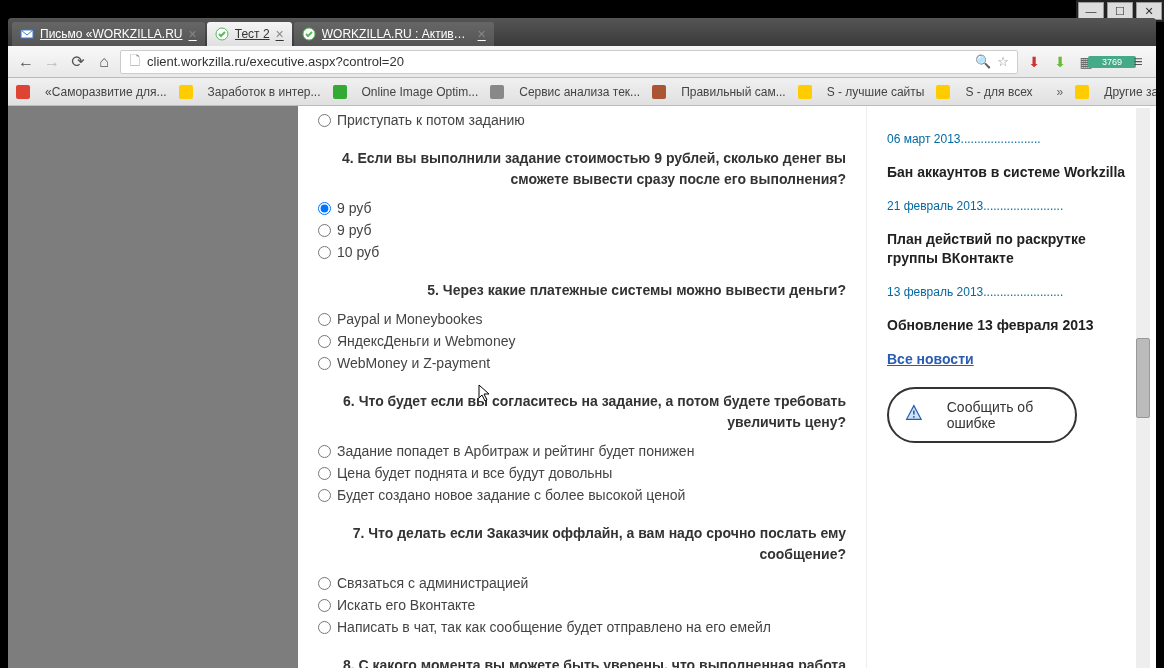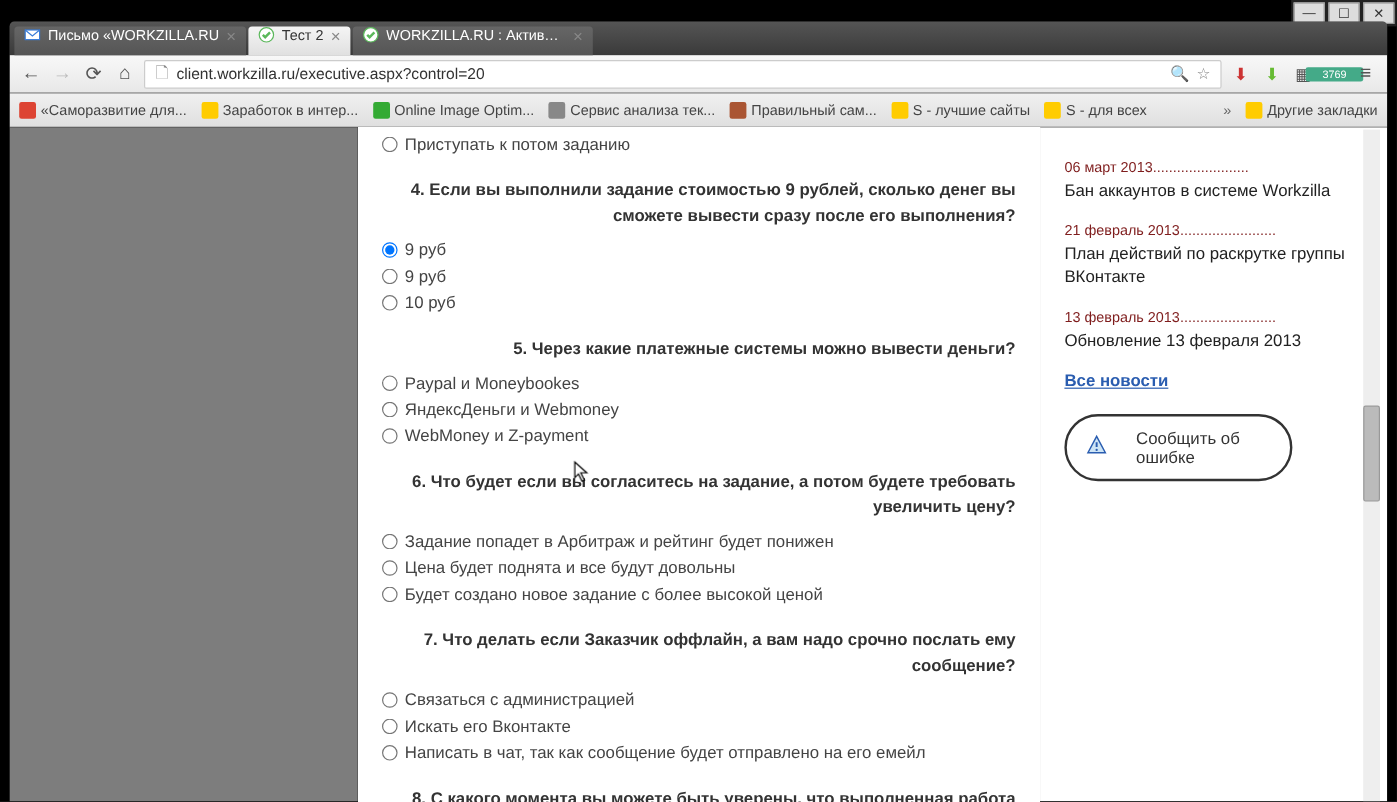--- a/index.html
+++ b/index.html
@@ -4,52 +4,52 @@
 <style>
 * { margin: 0; padding: 0; box-sizing: border-box; }
 body { font-family: Arial, sans-serif; background: #000; width: 1164px; height: 668px; overflow: hidden; position: relative; }
 
 .window-controls { position: absolute; top: 0; right: 0; display: flex; gap: 3px; padding: 2px; background: #222; }
 .window-controls div { width: 26px; height: 18px; background: #ddd; border: 1px solid #999; display: flex; align-items: center; justify-content: center; font-size: 11px; color: #333; cursor: pointer; }
 
 .chrome-window { position: absolute; top: 18px; left: 8px; right: 8px; bottom: 0; background: #4a4a4a; border-radius: 4px 4px 0 0; overflow: hidden; }
 
 .tab-bar { height: 28px; background: linear-gradient(#555, #3a3a3a); display: flex; align-items: flex-end; padding: 0 4px; }
-.tab { height: 24px; background: linear-gradient(#f5f5f5, #e0e0e0); border-radius: 3px 3px 0 0; padding: 0 8px; display: flex; gap: 6px; margin-right: 2px; font-size: 12px; color: #333; max-width: 200px; cursor: pointer; }
+.tab { height: 24px; background: linear-gradient(#f5f5f5, #e0e0e0); border-radius: 3px 3px 0 0; padding: 0 8px; display: flex; align-items: center; gap: 6px; margin-right: 2px; font-size: 12px; color: #333; max-width: 200px; cursor: pointer; text-decoration: underline; }
 .tab.inactive { background: linear-gradient(#666, #555); color: #fff; }
 .tab-icon { width: 14px; height: 14px; display: inline-block; }
 .tab-title { white-space: nowrap; overflow: hidden; text-overflow: ellipsis; flex: 1; }
 .tab-close { color: #888; font-size: 14px; cursor: pointer; }
 
 .nav-bar { height: 32px; background: linear-gradient(#f8f8f8, #e8e8e8); border-bottom: 1px solid #bbb; display: flex; align-items: center; padding: 0 8px; gap: 6px; }
 .nav-btn { width: 20px; height: 20px; display: flex; align-items: center; justify-content: center; color: #555; cursor: pointer; font-size: 16px; }
 .nav-btn.disabled { color: #bbb; }
 .url-bar { flex: 1; height: 24px; background: #fff; border: 1px solid #ccc; border-radius: 2px; display: flex; align-items: center; padding: 0 6px; font-size: 13px; color: #555; gap: 4px; }
 .url-text { flex: 1; color: #333; }
 .url-icon { width: 16px; height: 16px; color: #888; display: flex; align-items: center; justify-content: center; }
 .ext-icon { width: 20px; height: 20px; display: flex; align-items: center; justify-content: center; font-size: 14px; }
 .ext-badge { background: #4a8; color: #fff; font-size: 9px; padding: 1px 14px; border-radius: 2px; }
 
 .bookmarks-bar { height: 28px; background: linear-gradient(#f0f0f0, #e0e0e0); border-bottom: 1px solid #bbb; display: flex; align-items: center; padding: 0 8px; gap: 12px; font-size: 12px; color: #444; }
-.bookmark { display: flex; align-items: flex-end; gap: 4px; cursor: pointer; white-space: nowrap; }
+.bookmark { display: flex; align-items: flex-end; gap: 15px; cursor: pointer; white-space: nowrap; }
 .bm-icon { width: 14px; height: 14px; display: inline-block; border-radius: 2px; }
 
 .page { height: calc(100% - 88px); background: #313131; display: flex; overflow: hidden; }
 .page-left { width: 290px; background: #7d7d7d; }
 .page-main { flex: 1; background: #fff; padding: 0 20px 20px 20px; overflow-y: auto; position: relative; }
 .page-right { width: 290px; background: #fff; padding: 10px 20px; border-left: 1px solid #eee; }
 
 .question { margin: 20px 0 12px 0; }
 .q-text { font-weight: bold; color: #333; font-size: 14px; line-height: 1.5; margin-bottom: 10px; text-align: right; }
 .option { display: flex; align-items: center; gap: 6px; margin: 6px 0; font-size: 14px; color: #444; }
 .option input[type=radio] { width: 13px; height: 13px; }
 
 .news-item { margin: 16px 0; }
-.news-date { color: #7f1d1d; font-size: 12px; }
-.news-title { font-weight: normal; color: #222; font-size: 14px; line-height: 1.4; margin-top: 3px; }
+.news-date { color: #0369a1; font-size: 12px; }
+.news-title { font-weight: bold; color: #222; font-size: 14px; line-height: 1.4; margin-top: 17px; }
 .all-news { color: #2a5db0; font-weight: bold; text-decoration: underline; font-size: 14px; margin-top: 14px; display: block; cursor: pointer; }
 
 .report-btn { margin-top: 20px; border: 2px solid #333; border-radius: 28px; padding: 10px 16px; display: flex; align-items: center; gap: 24px; cursor: pointer; font-size: 14px; color: #333; width: 190px; }
 .warn-icon { width: 22px; height: 22px; }
 
 .scroll-track { position: absolute; right: 6px; top: 90px; width: 14px; bottom: 0; background: #eee; }
 .scroll-thumb { background: #bbb; border: 1px solid #999; width: 100%; height: 80px; position: absolute; top: 230px; border-radius: 2px; }
 
 .cursor-arrow { position: absolute; left: 478px; top: 384px; font-size: 16px; color: #000; pointer-events: none; z-index: 100; }
 

